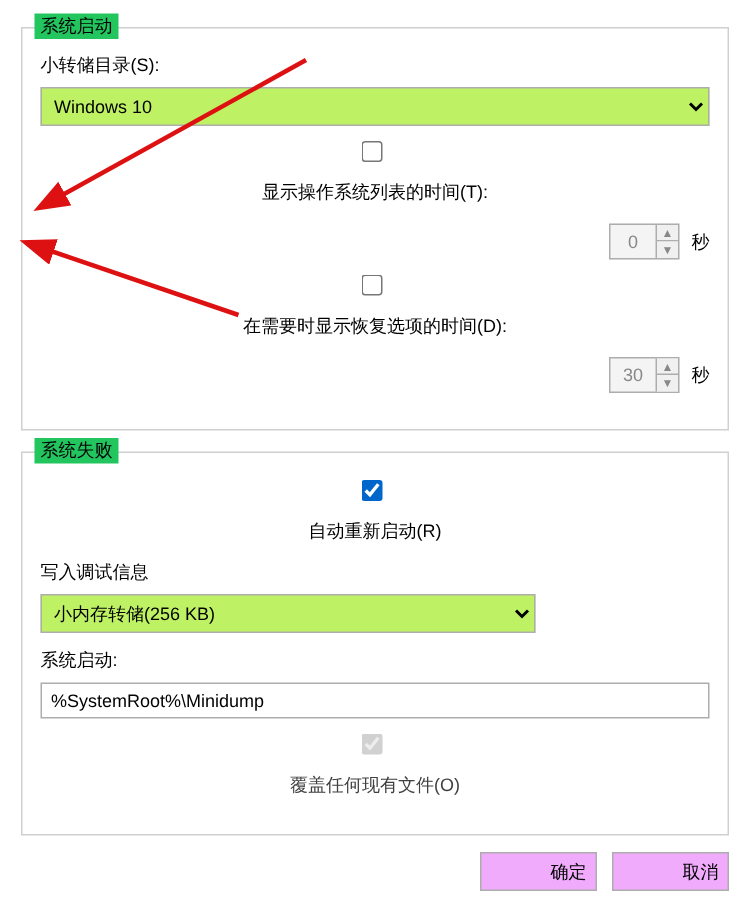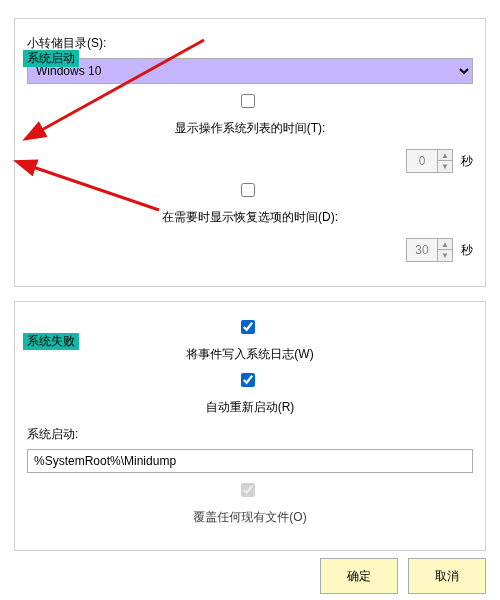--- a/index.html
+++ b/index.html
@@ -17,38 +17,37 @@
   .panel {
     border: 1px solid #d0d0d0;
     margin: 6px 14px 14px 14px;
     padding: 8px 12px 14px 12px;
     position: relative;
   }
   .group-title {
     position: absolute;
     top: -10px;
     left: 8px;
-    background: #14b8a6;
+    background: #22c55e;
     padding: 0 4px;
     color: #000;
-    margin-top: 41px;
   }
   .row {
     display: flex;
     align-items: center;
     margin: 6px 0;
   }
   label.plain {
     color: #000;
   }
   select {
     width: 100%;
     height: 26px;
     border: 1px solid #adadad;
-    background: #c4b5fd;
+    background: #bef264;
     font-size: 12px;
     padding: 2px 4px;
   }
   .chk-row {
     display: flex;
     align-items: center;
     gap: 12px;
     margin: 10px 0;
     flex-direction: column;
   }
@@ -111,25 +110,26 @@
   .disabled-text { color: #404040; }
   .footer {
     position: absolute;
     right: 14px;
     bottom: 6px;
     display: flex;
     gap: 10px;
   }
   .btn {
     min-width: 78px;
-    height: 36px;
-    border: 1px solid #adadad;
-    background: #fef9c3;
+    height: 26px;
+    border: 1px solid #adadad;
+    background: #f0abfc;
     font-size: 12px;
     cursor: pointer;
+    text-align: right;
   }
   
   .arrow {
     position: absolute;
     pointer-events: none;
   }
   .arrow svg { overflow: visible; }
   select.half { width: 330px; }
 </style>
 </head>
@@ -174,29 +174,31 @@
         </div>
       </div>
       <span class="unit">秒</span>
     </div>
   </div>
 </div>
 
 <div class="panel">
   <span class="group-title">系统失败</span>
 
-  <div class="chk-row" style="margin-top:10px;">
-    <input type="checkbox" checked="" style="">
-    <span>将事件写入系统日志(W)</span>
-  </div>
   <div class="chk-row">
     <input type="checkbox" checked="" style="">
     <span>自动重新启动(R)</span>
   </div>
 
+  <div class="section-label">写入调试信息</div>
+  <div class="row">
+    <select class="half">
+      <option>小内存转储(256 KB)</option>
+    </select>
+  </div>
 
   <div class="section-label">系统启动:</div>
   <div class="row">
     <input class="textinput" value="%SystemRoot%\Minidump" style="">
   </div>
 
   <div class="chk-row">
     <input type="checkbox" checked="" disabled="" style="">
     <span class="disabled-text">覆盖任何现有文件(O)</span>
   </div>

